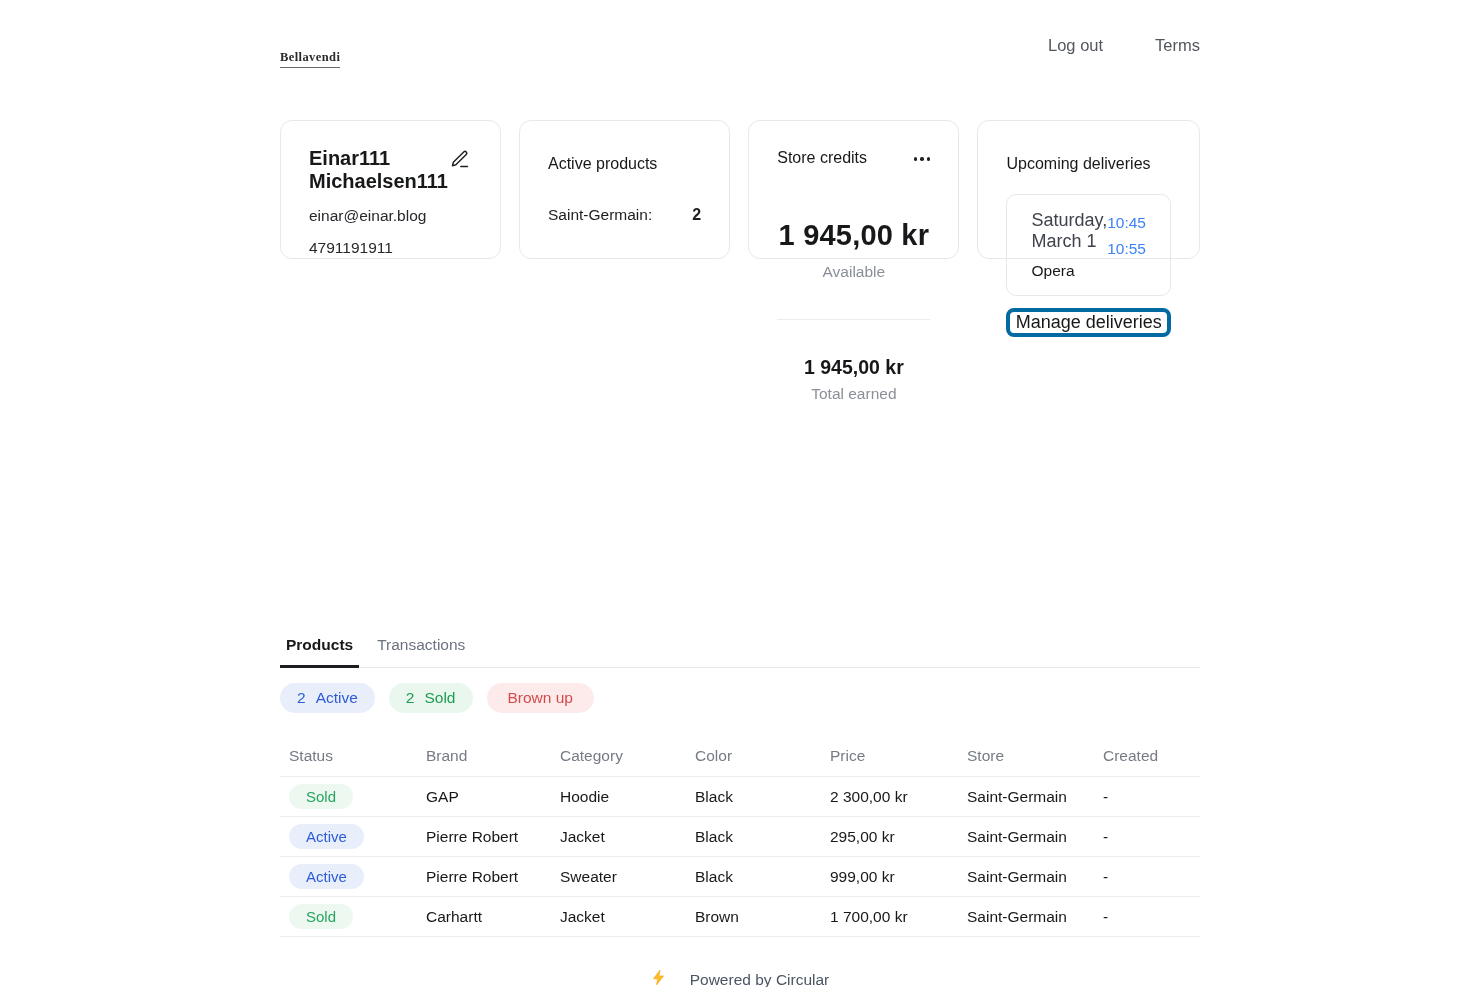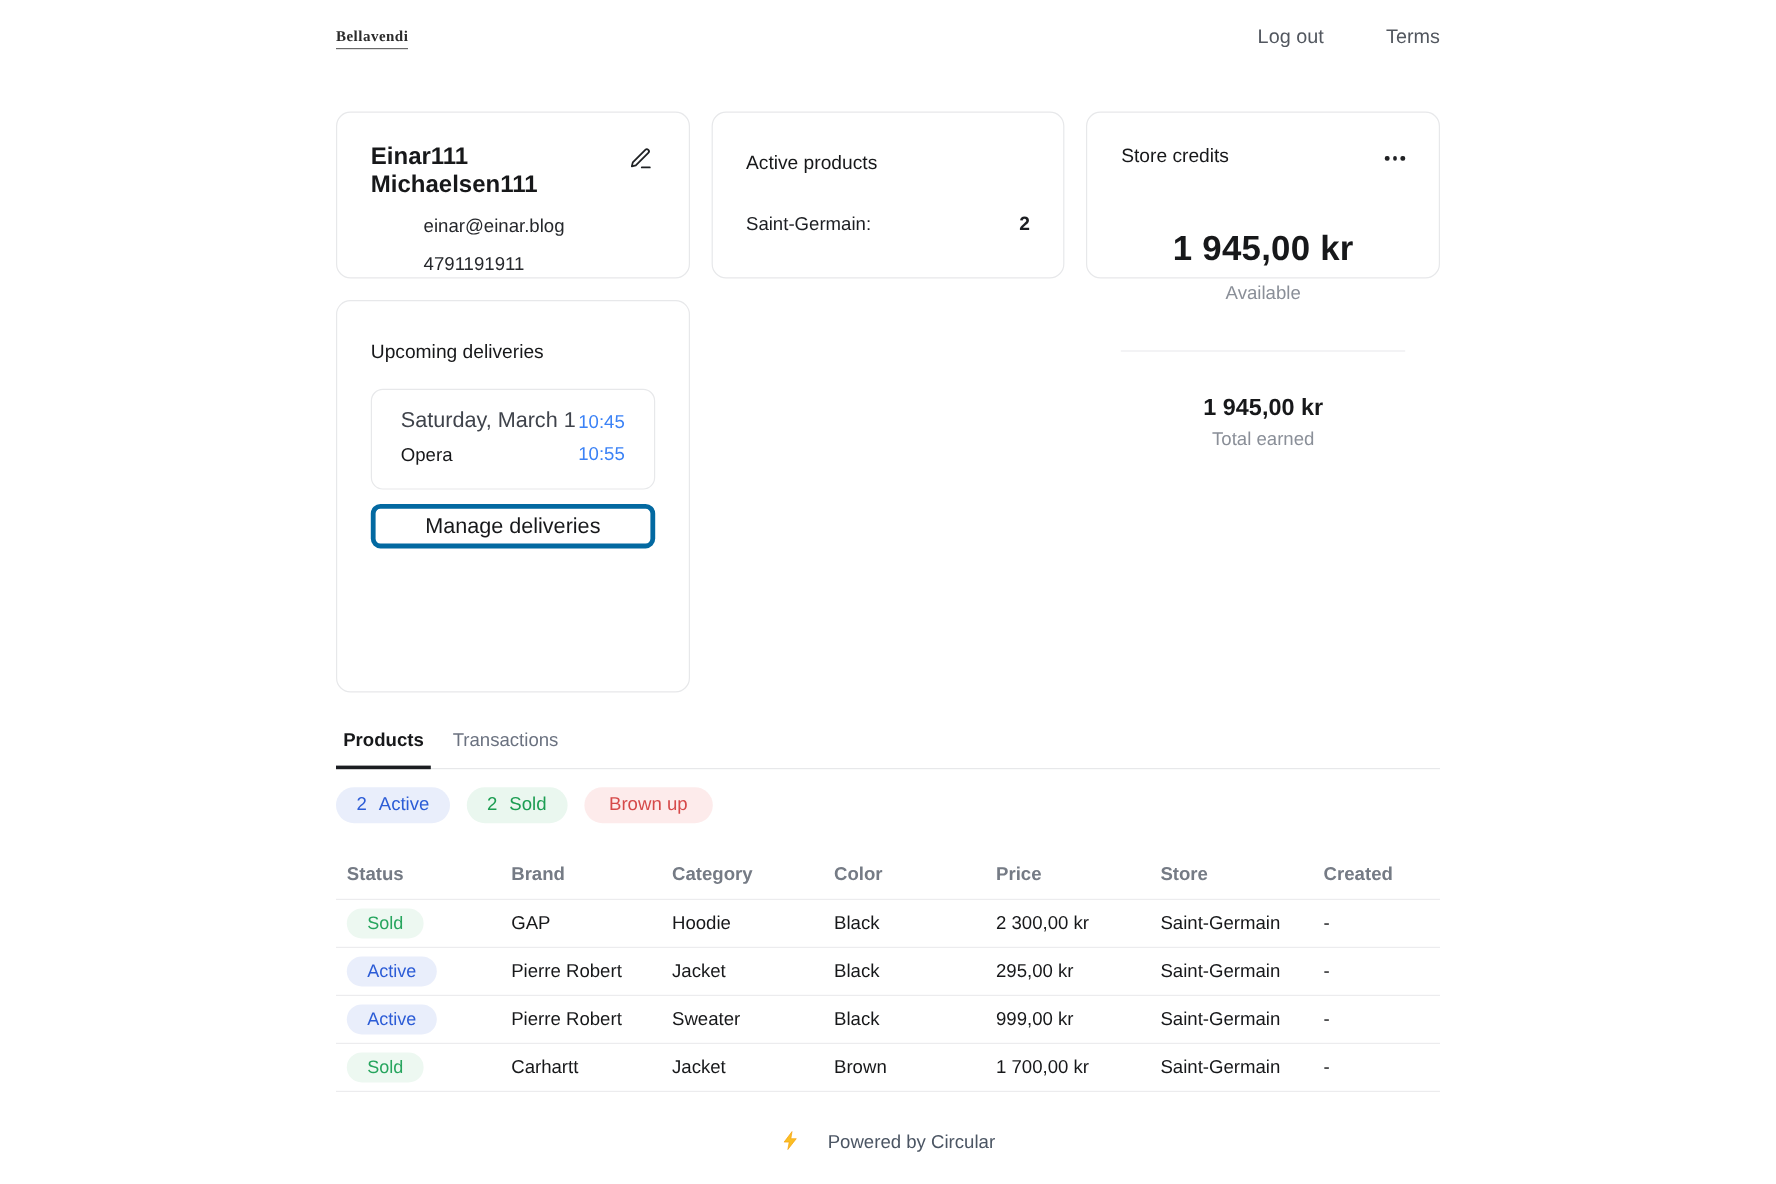--- a/index.html
+++ b/index.html
@@ -11,40 +11,41 @@
   }
   .container { width: 920px; margin: 0 auto; }
 
   
   header { padding-top: 22px; display: flex; justify-content: space-between; align-items: center; }
   .logo {
     font-family: "Liberation Serif", "DejaVu Serif", serif;
     font-size: 12.5px; font-weight: 700; color: #2b2b2b;
     letter-spacing: .4px; border-bottom: 1px solid #6a6a6a; padding-bottom: 2px;
     cursor: pointer;
+    margin-top: 28px;
   }
   .navlinks { display: flex; gap: 52px; }
   .navlink { font-size: 16.5px; color: #52575f; text-decoration: none; cursor: pointer; }
 
   
   .cards {
     margin-top: 52px;
-    display: grid; grid-template-columns: 1fr 1fr 1fr; grid-template-rows: 139px 327px; gap: 18px;
+    display: grid; grid-template-columns: 1fr 1fr 1fr 1fr; grid-template-rows: 139px 327px; gap: 18px;
   }
   .card {
     background: #fff; border: 1px solid #e7e8ea; border-radius: 12px;
     padding: 26px 28px; position: relative; display: flex; flex-direction: column;
   }
   .card-title { font-size: 16px; font-weight: 500; color: #17181a; }
 
   
   .card-top { display: flex; justify-content: space-between; align-items: flex-start; }
   .profile-name { font-size: 20px; font-weight: 600; color: #17181a; }
   .icon-btn { background: none; border: none; cursor: pointer; color: #1f2124; padding: 2px; }
-  .profile-line { font-size: 15.5px; color: #26282c; margin-top: 14px; margin-left: 44px; }
+  .profile-line { font-size: 15.5px; color: #26282c; margin-top: 14px; }
 
   
   .ap-title { margin-top: 8px; }
   .ap-row { margin-top: auto; margin-bottom: 8px; display: flex; justify-content: space-between; align-items: center; font-size: 15.5px; color: #1c1e22; }
   .ap-count { font-weight: 700; font-size: 16px; }
 
   
   .sc-head { display: flex; justify-content: space-between; align-items: flex-start; }
   .sc-title { margin-top: 2px; }
   .more-dots { display: flex; gap: 3px; margin-top: 10px; cursor: pointer; background: none; border: none; }
@@ -92,21 +93,21 @@
   .chip-red { background: #fdebeb; color: #d64949; padding: 6px 21px; }
 
   
   .ptable { margin-top: 22px; }
   .trow {
     display: grid;
     grid-template-columns: 137px 134px 135px 135px 137px 136px 1fr;
     align-items: center; padding-left: 9px;
     border-bottom: 1px solid #ececee;
   }
-  .thead { height: 42px; color: #757b85; font-size: 15.5px; font-weight: 700; }
+  .thead { height: 42px; color: #757b85; font-size: 15.5px; font-weight: 400; }
   .tdata { height: 40px; font-size: 15.5px; color: #17181a; }
   .pill {
     display: inline-flex; justify-self: start; align-items: center;
     padding: 4px 17px; border-radius: 999px; font-size: 15px; font-weight: 500;
   }
   .pill[data-status="sold"] { background: #edf8f1; color: #27a55e; }
   .pill[data-status="active"] { background: #e9eefb; color: #2c5cd6; }
 
   
   footer {

